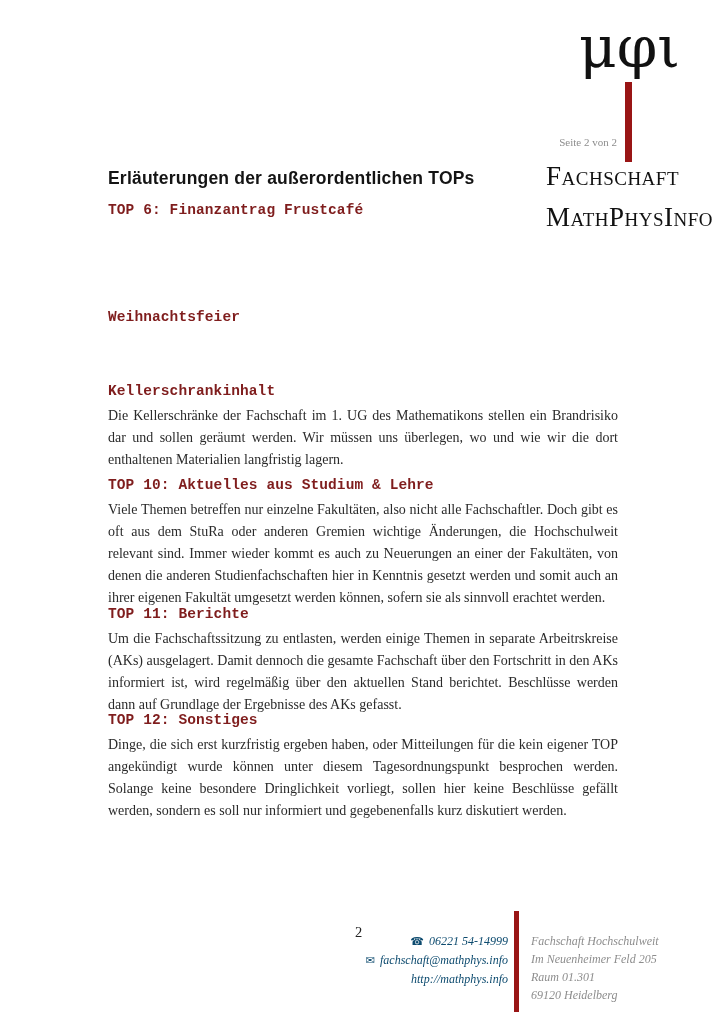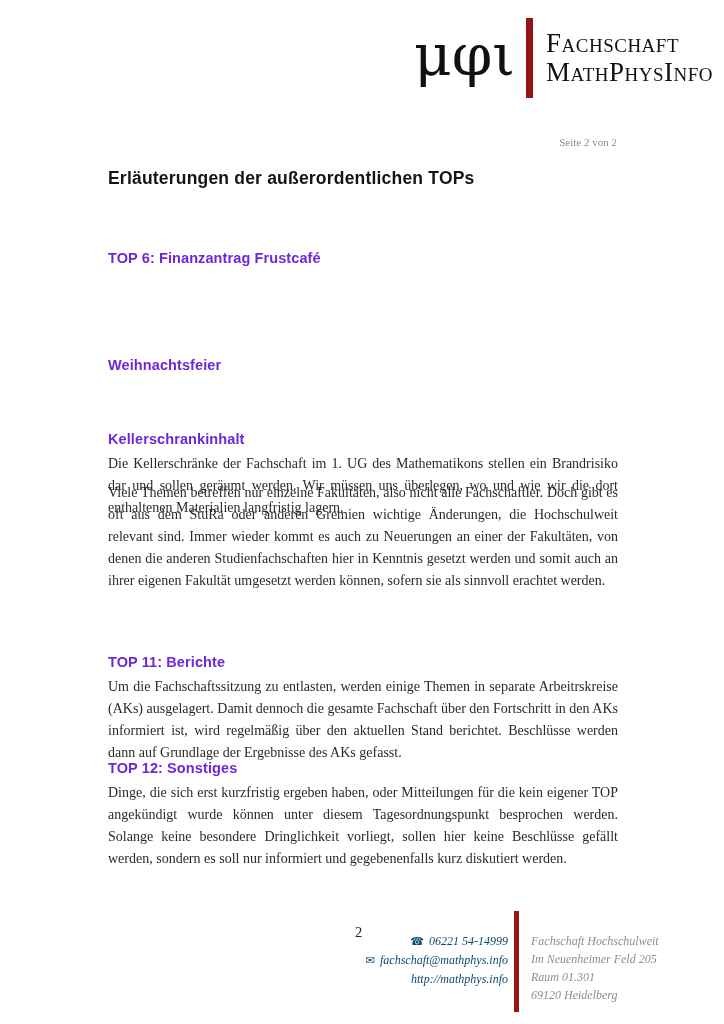--- a/index.html
+++ b/index.html
@@ -14,20 +14,21 @@
     overflow: hidden;
   }
 
   
   .logo {
     position: absolute;
     top: 18px;
     right: 11px;
     display: flex;
     align-items: center;
+    flex-direction: column;
   }
   .logo-glyphs {
     font-family: "DejaVu Serif", serif;
     font-size: 58px;
     line-height: 1;
     color: #111111;
     padding-bottom: 6px;
   }
   .logo-bar {
     display: inline-block;
@@ -36,20 +37,21 @@
     margin: 0 13px 0 11px;
   }
   .logo-text {
     display: flex;
     flex-direction: column;
     font-variant: small-caps;
     font-size: 27px;
     line-height: 29px;
     letter-spacing: 0.5px;
     color: #111111;
+    gap: 12px;
   }
 
   .page-indicator {
     position: absolute;
     top: 136px;
     right: 107px;
     font-size: 11px;
     color: #8d8d8d;
   }
 
@@ -67,27 +69,26 @@
     top: 168px;
     font-family: "Liberation Sans", sans-serif;
     font-weight: bold;
     font-size: 17.5px;
     line-height: 1.2;
     letter-spacing: 0.2px;
     color: #141414;
   }
   .sec { position: absolute; left: 0; right: 0; }
   .sec h2 {
-    font-family: Liberation Sans, sans-serif;
+    font-family: Liberation Mono, monospace;
     font-weight: bold;
     font-size: 14.5px;
     line-height: 17px;
     letter-spacing: 0.1px;
-    color: #6d28d9;
-    margin-top: 48px;
+    color: #7f1d1d;
   }
   .sec p {
     margin-top: 5px;
     font-size: 14px;
     line-height: 22px;
     text-align: justify;
     hyphens: auto;
     color: #2a2a2a;
   }
 
@@ -161,20 +162,21 @@
     <section class="sec" style="top:309px">
       <h2>Weihnachtsfeier</h2>
     </section>
 
     <section class="sec" style="top:383px">
       <h2>Kellerschrankinhalt</h2>
       <p>Die Kellerschränke der Fachschaft im 1. UG des Mathematikons stellen ein Brandrisiko dar und sollen geräumt werden. Wir müssen uns überlegen, wo und wie wir die dort enthaltenen Materialien langfristig lagern.</p>
     </section>
 
     <section class="sec" style="top:477px">
+      <h2>TOP 10: Aktuelles aus Studium &amp; Lehre</h2>
       <p>Viele Themen betreffen nur einzelne Fakultäten, also nicht alle Fachschaftler. Doch gibt es oft aus dem StuRa oder anderen Gremien wichtige Änderungen, die Hochschulweit relevant sind. Immer wieder kommt es auch zu Neuerungen an einer der Fakultäten, von denen die anderen Studienfachschaften hier in Kenntnis gesetzt werden und somit auch an ihrer eigenen Fakultät umgesetzt werden können, sofern sie als sinnvoll erachtet werden.</p>
     </section>
 
     <section class="sec" style="top:606px">
       <h2>TOP 11: Berichte</h2>
       <p>Um die Fachschaftssitzung zu entlasten, werden einige Themen in separate Arbeitrskreise (AKs) ausgelagert. Damit dennoch die gesamte Fachschaft über den Fortschritt in den AKs informiert ist, wird regelmäßig über den aktuellen Stand berichtet. Beschlüsse werden dann auf Grundlage der Ergebnisse des AKs gefasst.</p>
     </section>
 
     <section class="sec" style="top:712px">
       <h2>TOP 12: Sonstiges</h2>

